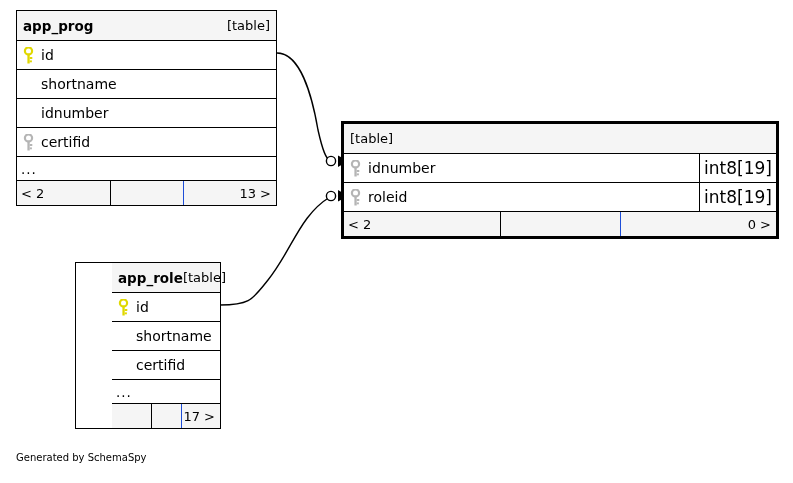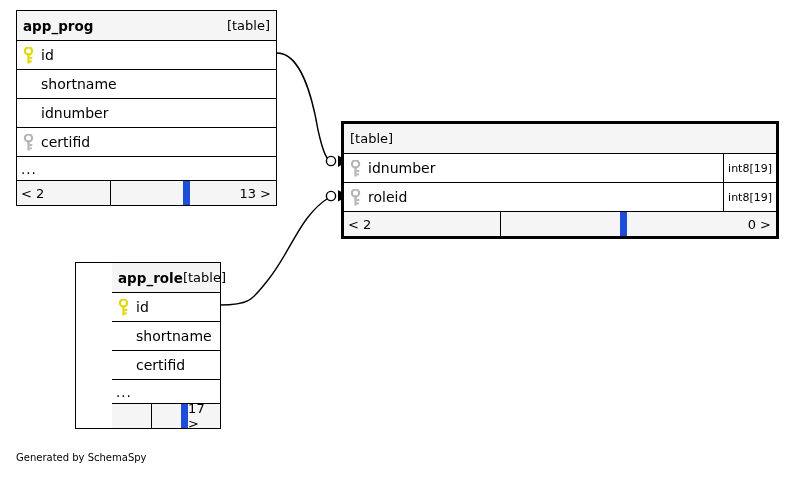--- a/index.html
+++ b/index.html
@@ -81,21 +81,21 @@
     justify-content: center;
   }
   .col-name {
     flex: 1 1 auto;
     font-size: 14px;
     white-space: nowrap;
     overflow: hidden;
     padding-left: 2px;
   }
   .col-type {
-    font-size: 11px;
+    font-size: 17px;
     white-space: nowrap;
     border-left: 1px solid #000000;
     box-sizing: border-box;
     padding: 0 4px;
     height: 100%;
     display: flex;
     align-items: center;
   }
 
   
@@ -121,21 +121,21 @@
   .foot-cell {
     box-sizing: border-box;
     font-size: 13px;
     display: flex;
     align-items: center;
     height: 100%;
     overflow: hidden;
   }
   .foot-left   { flex: 0 0 36%; justify-content: flex-start; padding-left: 4px; }
   .foot-mid    { flex: 0 0 28%; border-left: 1px solid #000000; }
-  .foot-right  { flex: 1 1 auto; border-left: 7px solid #1d4ed8; justify-content: flex-end; padding-right: 5px; }
+  .foot-right  { flex: 1 1 auto; border-left: 1px solid #1d4ed8; justify-content: flex-end; padding-right: 5px; }
 
   
   .keyglyph { display: block; }
 
   
   .caption {
     position: absolute;
     left: 16px;
     top: 452px;
     font-size: 10px;

